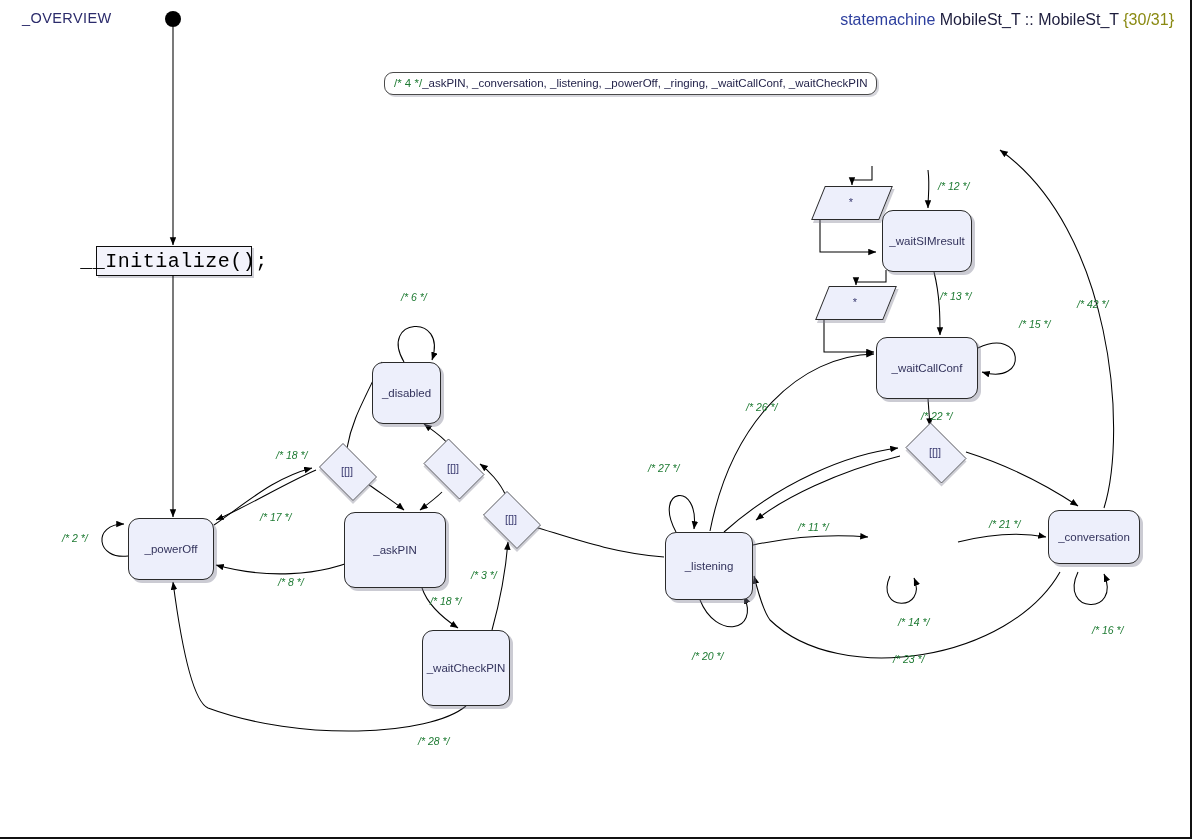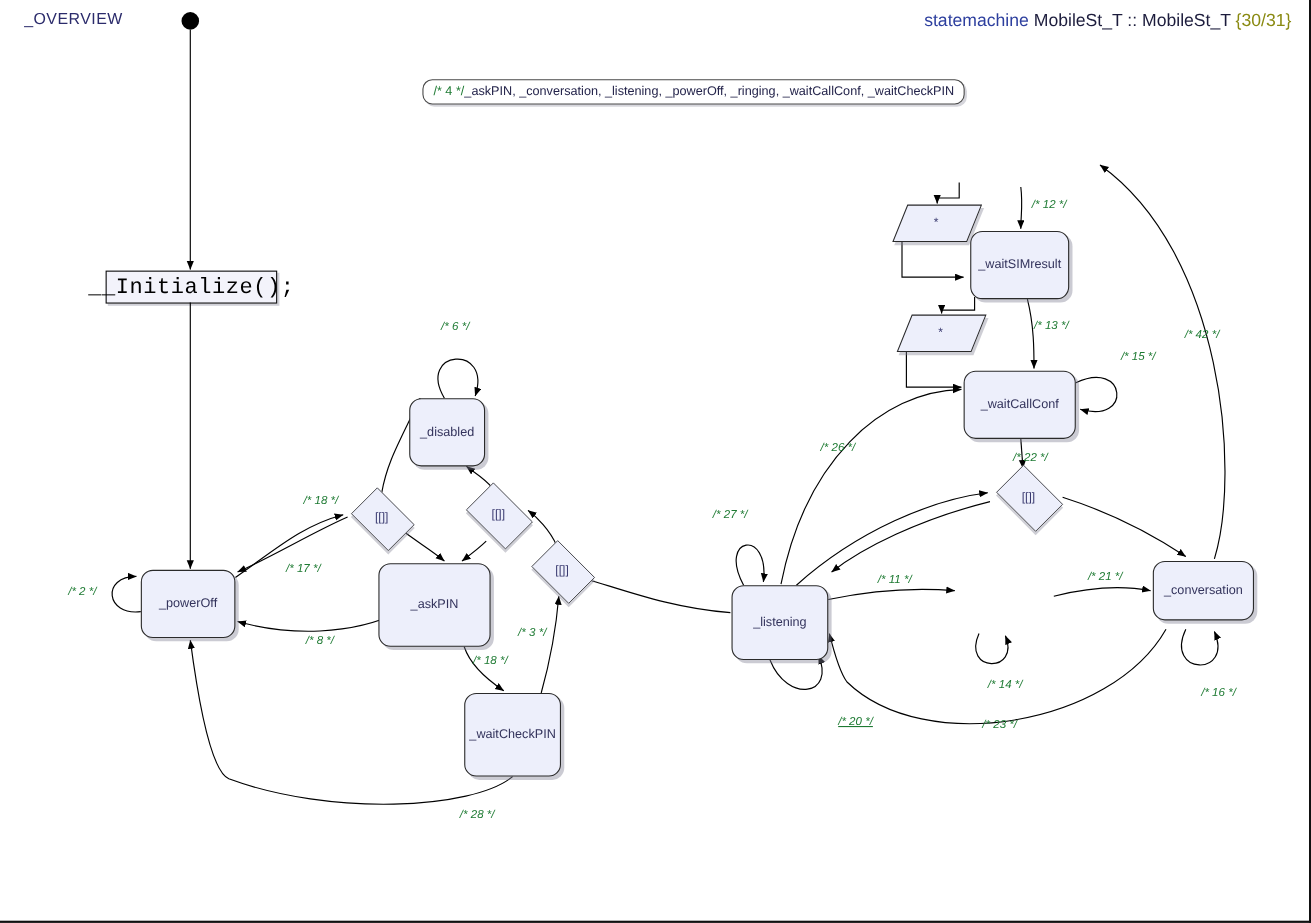--- a/index.html
+++ b/index.html
@@ -253,21 +253,21 @@
   <div class="tlabel" style="left:62px;top:532px;">/* 2 */</div>
   <div class="tlabel" style="left:276px;top:449px;">/* 18 */</div>
   <div class="tlabel" style="left:260px;top:511px;">/* 17 */</div>
   <div class="tlabel" style="left:278px;top:576px;">/* 8 */</div>
   <div class="tlabel" style="left:401px;top:291px;">/* 6 */</div>
   <div class="tlabel" style="left:430px;top:595px;">/* 18 */</div>
   <div class="tlabel" style="left:471px;top:569px;">/* 3 */</div>
   <div class="tlabel" style="left:418px;top:735px;">/* 28 */</div>
   <div class="tlabel" style="left:746px;top:401px;">/* 26 */</div>
   <div class="tlabel" style="left:648px;top:462px;font-style:italic;">/* 27 */</div>
-  <div class="tlabel" style="left:762px;top:650px;text-decoration:underline;">/* 20 */</div>
+  <div class="tlabel" style="left:692px;top:650px;">/* 20 */</div>
   <div class="tlabel" style="left:798px;top:521px;">/* 11 */</div>
   <div class="tlabel" style="left:898px;top:616px;">/* 14 */</div>
   <div class="tlabel" style="left:893px;top:653px;">/* 23 */</div>
   <div class="tlabel" style="left:989px;top:518px;">/* 21 */</div>
   <div class="tlabel" style="left:1092px;top:624px;">/* 16 */</div>
   <div class="tlabel" style="left:938px;top:180px;">/* 12 */</div>
   <div class="tlabel" style="left:940px;top:290px;">/* 13 */</div>
   <div class="tlabel" style="left:1019px;top:318px;">/* 15 */</div>
   <div class="tlabel" style="left:921px;top:410px;">/* 22 */</div>
   <div class="tlabel" style="left:1077px;top:298px;">/* 42 */</div>

